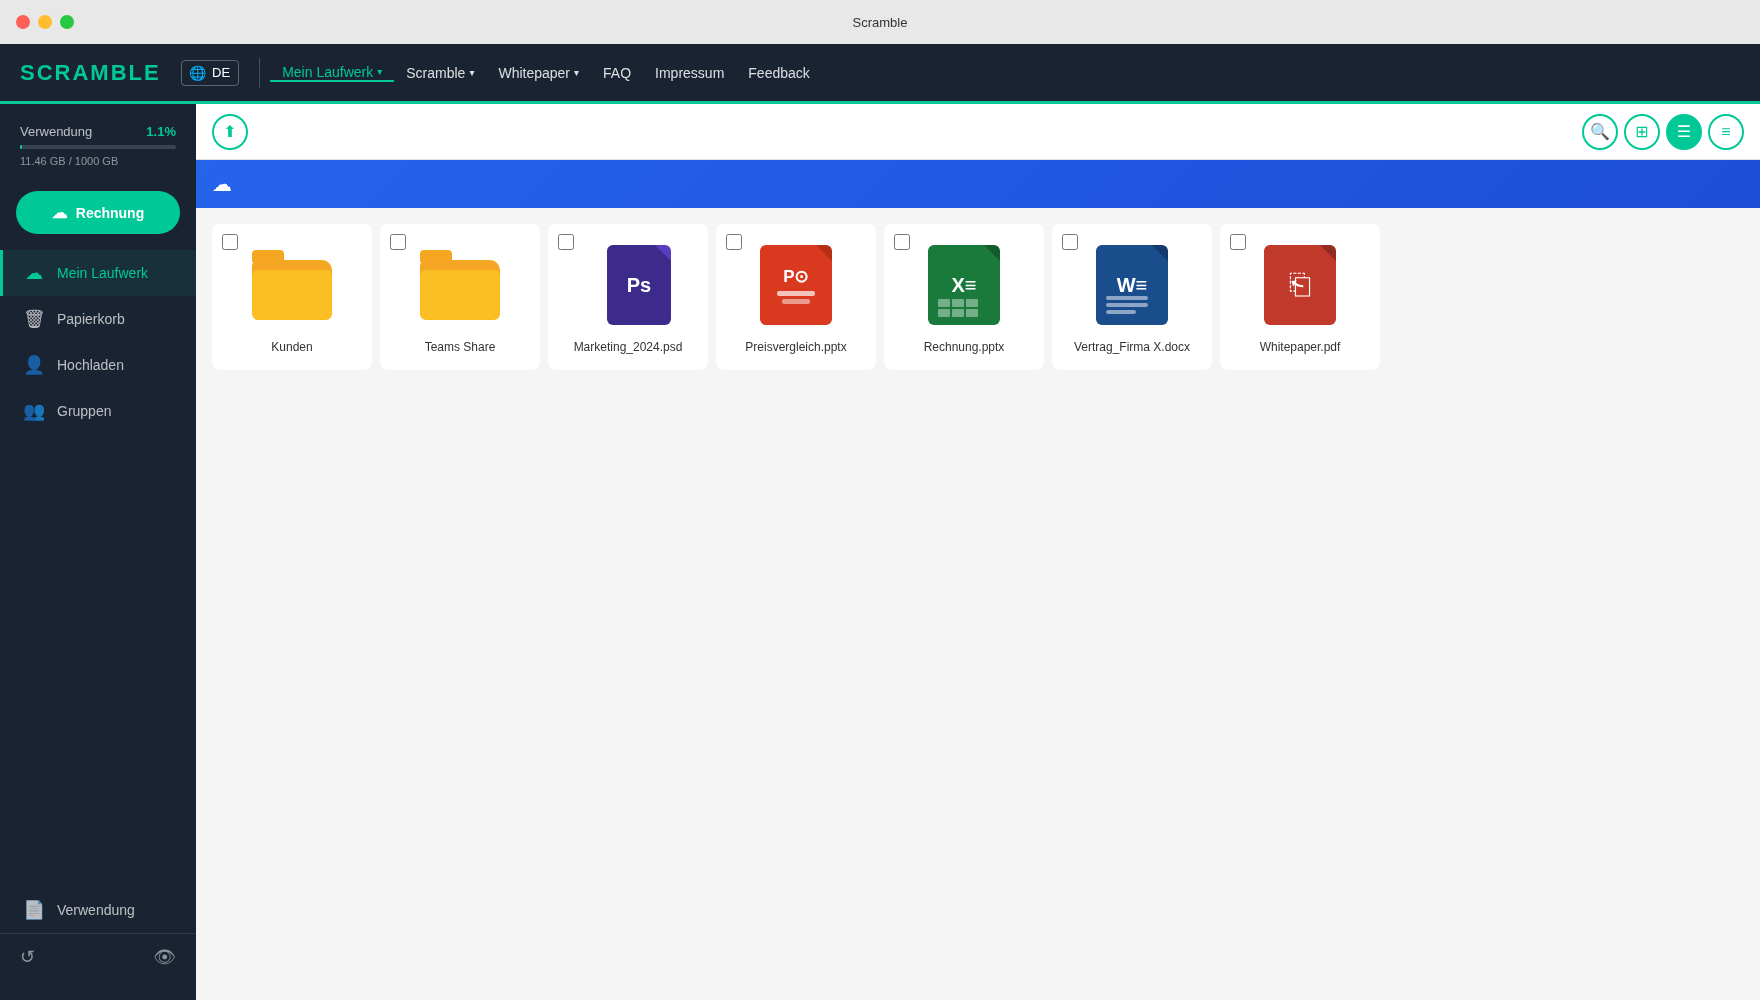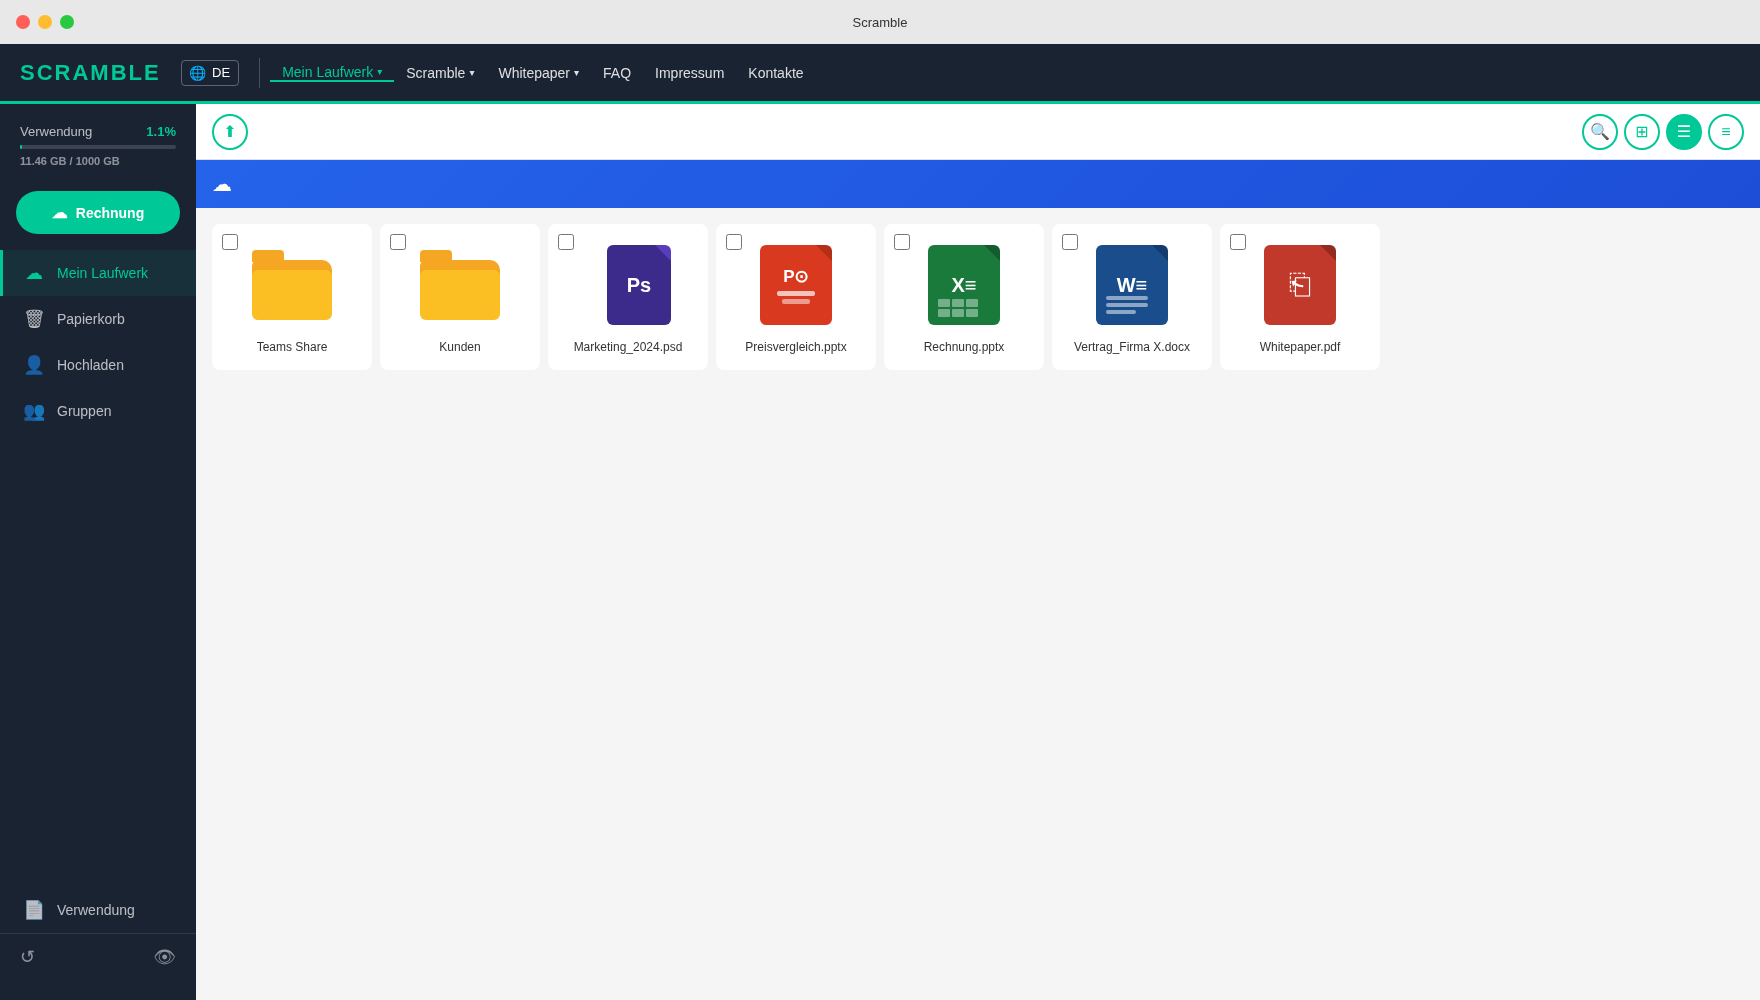--- a/index.html
+++ b/index.html
@@ -123,21 +123,21 @@
     .usage-header {
       display: flex;
       justify-content: space-between;
       align-items: center;
       margin-bottom: 6px;
     }
     .usage-label { color: rgba(255,255,255,0.7); font-size: 13px; }
     .usage-pct { color: #00c896; font-size: 13px; font-weight: 600; }
     .usage-bar-bg { background: rgba(255,255,255,0.15); border-radius: 3px; height: 4px; margin-bottom: 6px; }
     .usage-bar-fill { background: #00c896; border-radius: 3px; height: 4px; }
-    .usage-size { color: rgba(255,255,255,0.5); font-size: 11px; font-weight: bold; }
+    .usage-size { color: rgba(255,255,255,0.5); font-size: 11px; }
 
     .upload-btn {
       margin: 8px 16px 16px 16px;
       background: #00c896;
       color: white;
       border: none;
       border-radius: 25px;
       padding: 12px 20px;
       font-size: 14px;
       font-weight: 600;
@@ -480,21 +480,21 @@
     <span>Whitepaper</span>
     <span class="chevron">▾</span>
   </a>
   <a class="nav-link">
     <span>FAQ</span>
   </a>
   <a class="nav-link">
     <span>Impressum</span>
   </a>
   <a class="nav-link">
-    <span>Kontakte</span>
+    <span>Feedback</span>
   </a>
 
 </nav>
 
 <div class="app-layout">
 
   <aside class="sidebar">
     <div class="usage-section">
       <div class="usage-header">
         <span class="usage-label">Verwendung</span>
@@ -576,33 +576,33 @@
 
       <div class="file-item">
         <input type="checkbox" class="file-checkbox" style="">
         <div class="file-icon-wrap">
           <div class="folder-icon">
             <div class="folder-tab"></div>
             <div class="folder-back"></div>
             <div class="folder-front"></div>
           </div>
         </div>
-        <span class="file-name">Teams Share</span>
+        <span class="file-name">Kunden</span>
       </div>
 
       <div class="file-item">
         <input type="checkbox" class="file-checkbox" style="">
         <div class="file-icon-wrap">
           <div class="folder-icon">
             <div class="folder-tab"></div>
             <div class="folder-back"></div>
             <div class="folder-front"></div>
           </div>
         </div>
-        <span class="file-name">Kunden</span>
+        <span class="file-name">Teams Share</span>
       </div>
 
       <div class="file-item">
         <input type="checkbox" class="file-checkbox" style="">
         <div class="file-icon-wrap">
           <div class="ps-icon">
             <span class="ps-text">Ps</span>
           </div>
         </div>
         <span class="file-name">Marketing_2024.psd</span>

